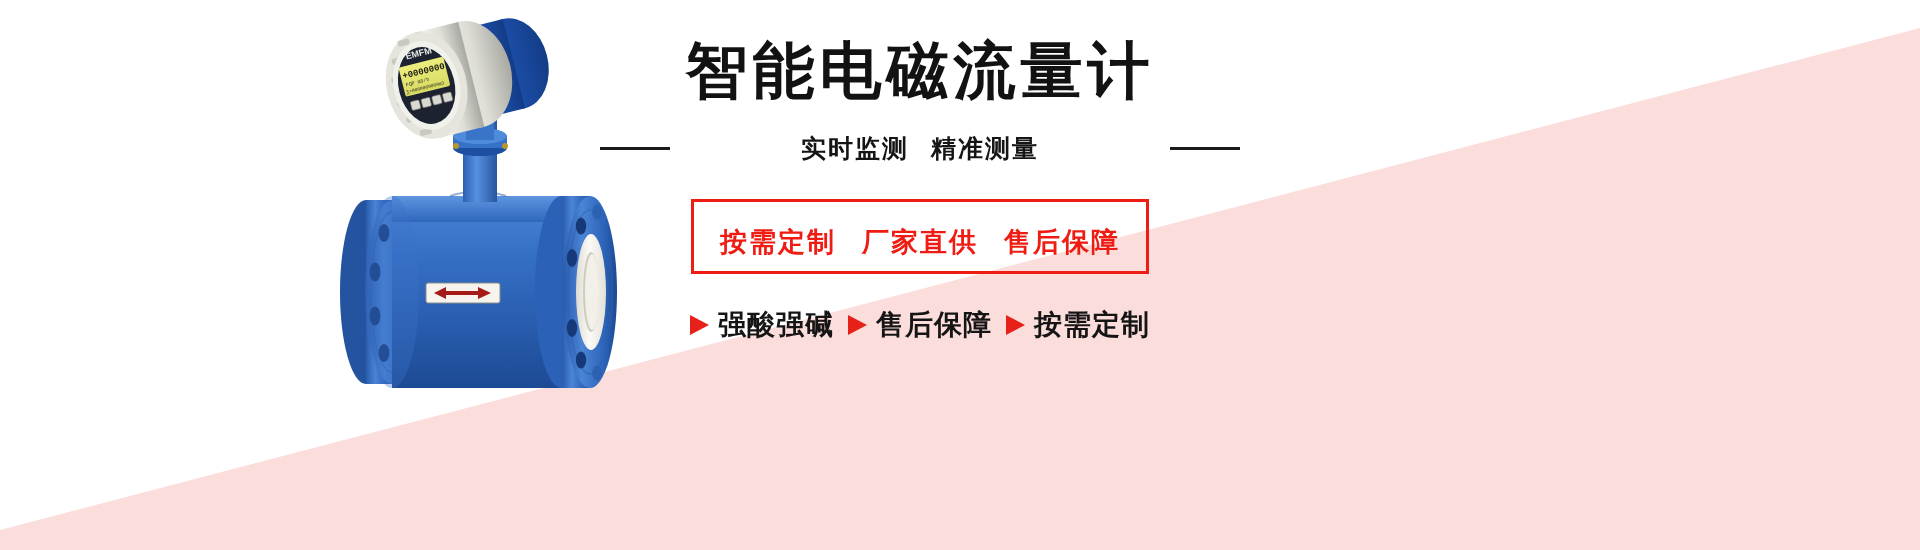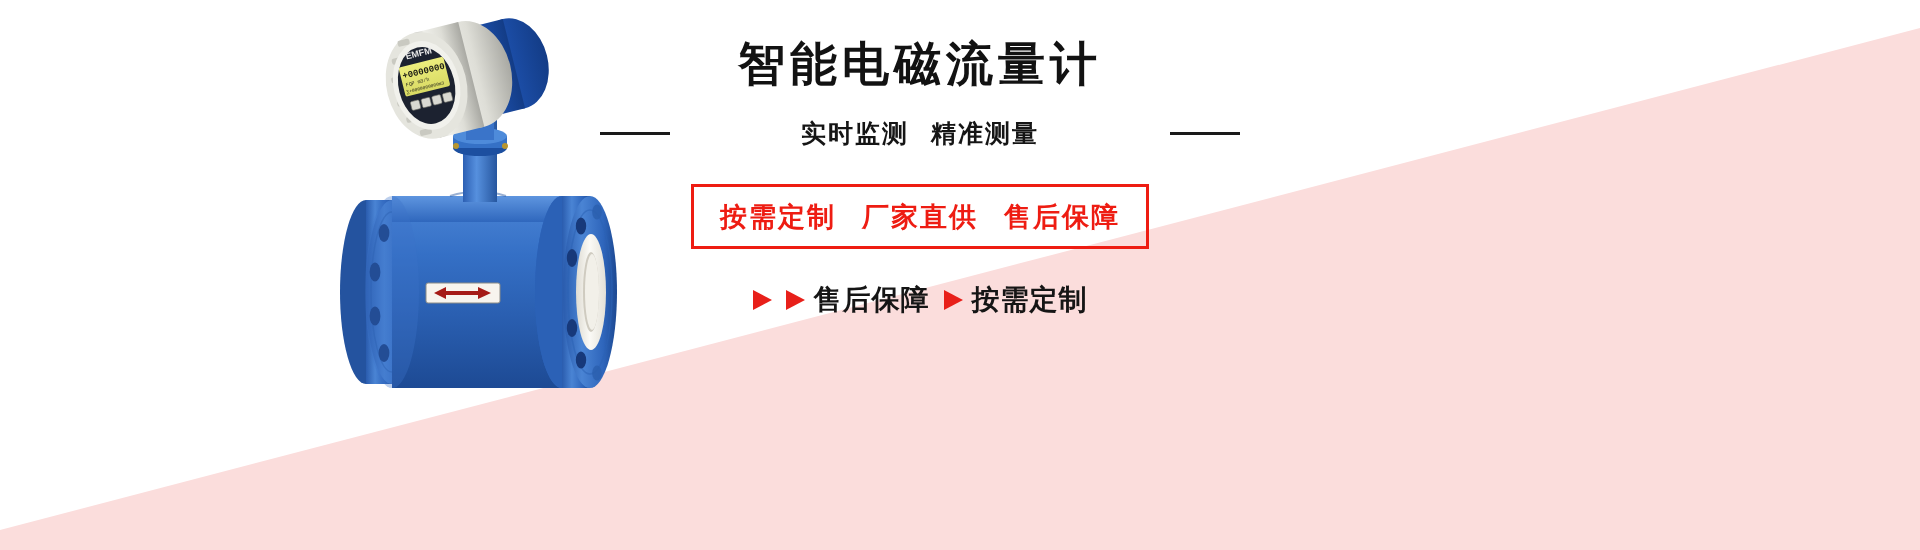--- a/index.html
+++ b/index.html
@@ -22,42 +22,42 @@
     z-index:3;
   }
 
   
   .copy{
     position:absolute;left:600px;top:40px;width:640px;height:320px;
     z-index:4;text-align:center;
   }
 
   .headline{
-    font-size:47px;font-weight:bold;color:#121212;
+    font-size:62px;font-weight:bold;color:#121212;
     letter-spacing:5px;line-height:1;margin:0;
     white-space:nowrap;
   }
 
   .subrow{
     display:flex;align-items:center;justify-content:space-between;
     gap:18px;margin-top:30px;
   }
   .subrule{
     display:block;width:70px;height:3px;background:#1a1a1a;
   }
   .subtitle{
     font-size:25px;font-weight:bold;color:#151515;
     letter-spacing:2px;white-space:nowrap;
   }
   .subtitle .gap{display:inline-block;width:22px;}
 
   .promo-box{
     margin:34px auto 0;display:inline-block;
     border:3px solid #ee1c12;
-    padding:12px 26px 11px;
+    padding:22px 26px 11px;
   }
   .promo-text{
     font-size:27px;font-weight:bold;color:#ee1c12;
     letter-spacing:2px;white-space:nowrap;
   }
   .promo-text .gap{display:inline-block;width:26px;}
 
   .features{
     margin-top:32px;display:flex;align-items:center;
     justify-content:center;gap:14px;white-space:nowrap;
@@ -237,20 +237,21 @@
       <span class="subrule"></span>
     </div>
 
     <div class="promo-box">
       <div class="promo-text"><span>按需定制</span><span class="gap"></span><span>厂家直供</span><span class="gap"></span><span>售后保障</span></div>
     </div>
 
     <div class="features">
       <div class="feat">
         <span class="feat-arrow"></span>
+        <span class="feat-label">强酸强碱</span>
       </div>
       <div class="feat">
         <span class="feat-arrow"></span>
         <span class="feat-label">售后保障</span>
       </div>
       <div class="feat">
         <span class="feat-arrow"></span>
         <span class="feat-label">按需定制</span>
       </div>
     </div>

